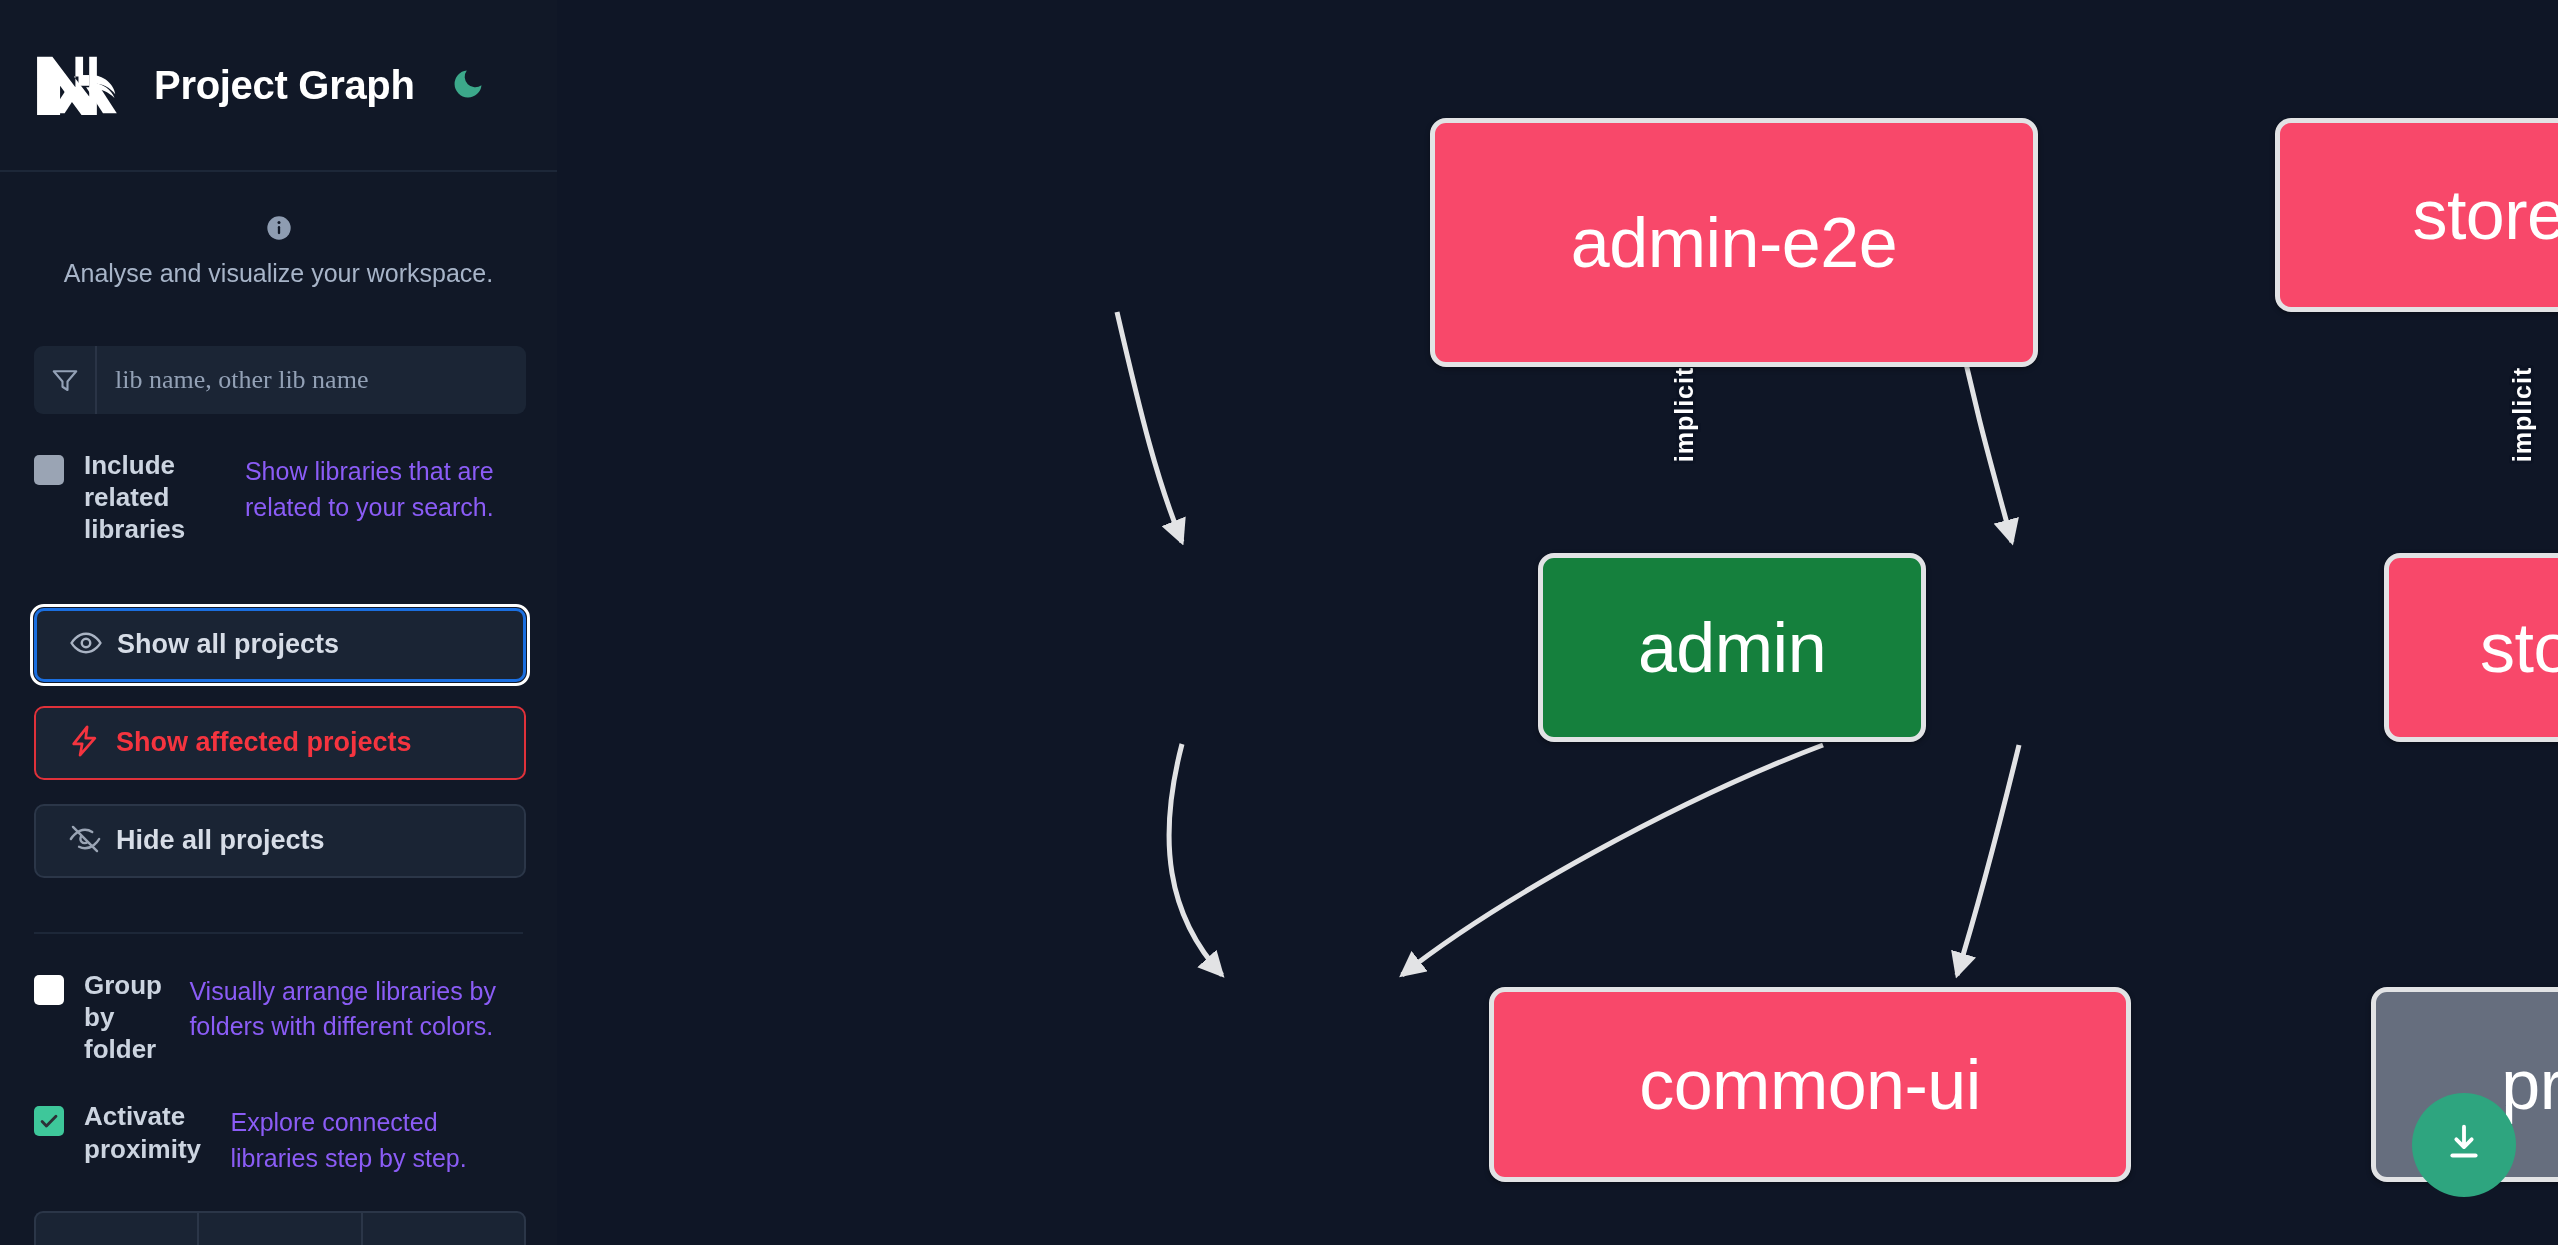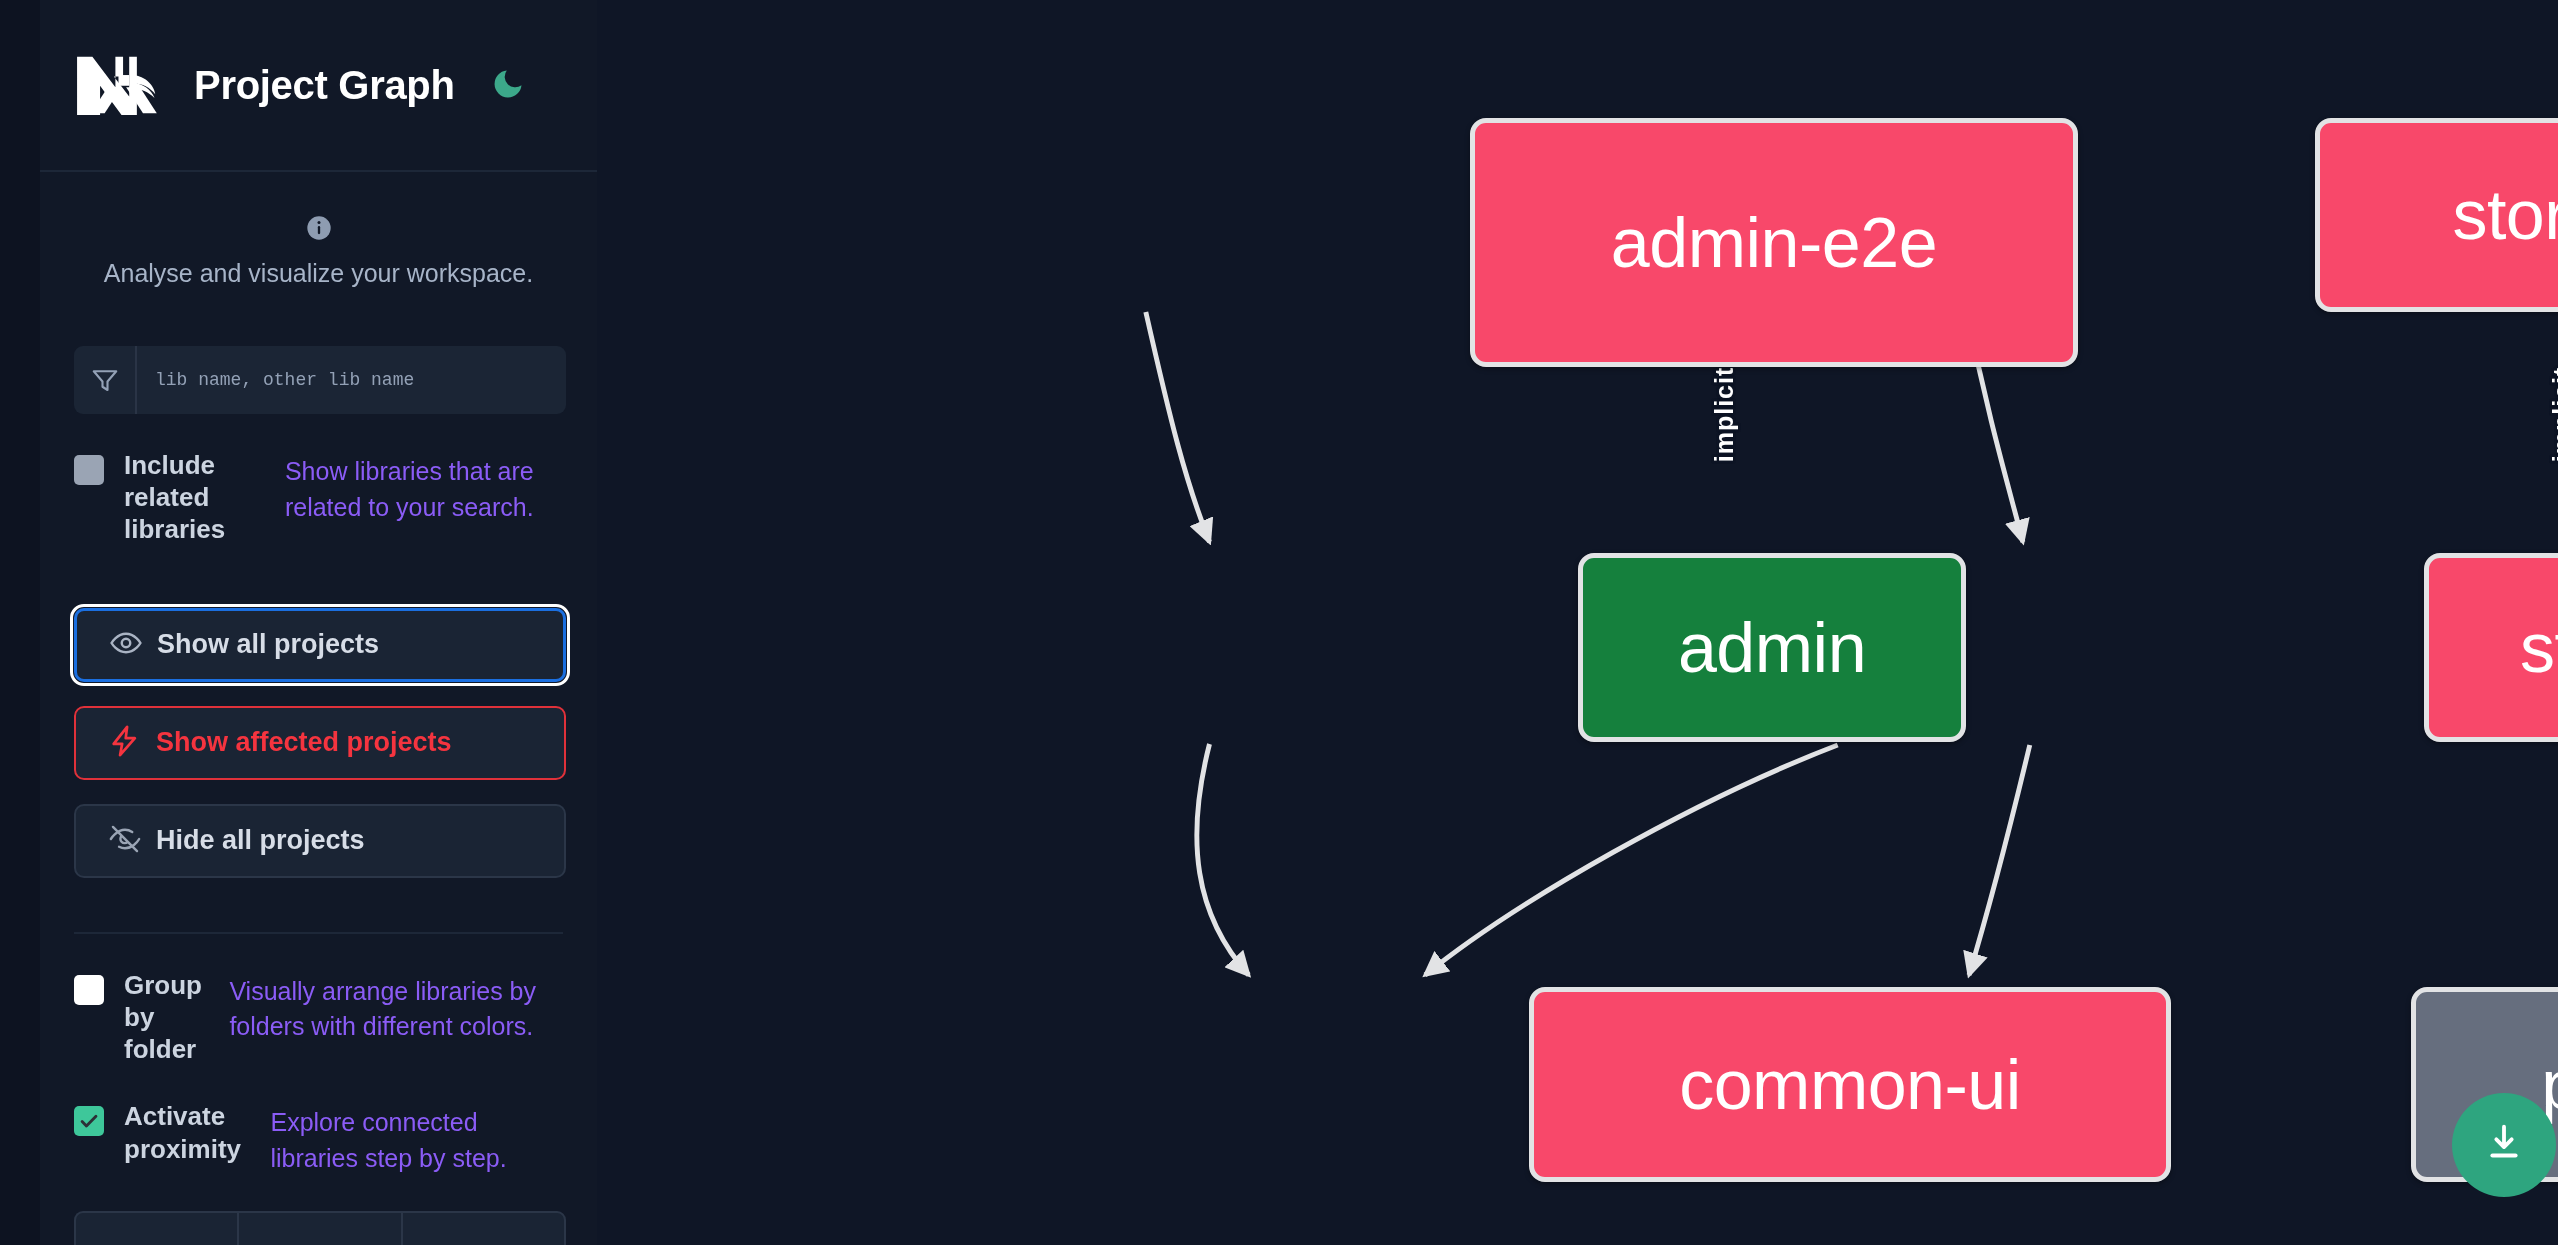--- a/index.html
+++ b/index.html
@@ -2,21 +2,21 @@
 <html><head>
 <meta charset="utf-8">
 <style>
   * { box-sizing: border-box; margin: 0; padding: 0; }
   html, body {
     width: 2558px; height: 1245px;
     overflow: hidden;
     background: #0d1321;
     font-family: "Liberation Sans", sans-serif;
   }
-  #app { position: relative; width: 2558px; height: 1245px; display: flex; padding-left: 40px; }
+  #app { position: relative; width: 2558px; height: 1245px; display: flex; }
 
   
   #sidebar {
     position: relative;
     width: 557px; height: 1245px;
     background: #111827;
     flex: 0 0 557px;
     overflow: hidden;
   }
   .sb-header {
@@ -56,22 +56,22 @@
     overflow: hidden;
   }
   .search-icon-box {
     width: 63px; flex: 0 0 63px;
     display: flex; align-items: center; justify-content: center;
     border-right: 2px solid #2a3446;
   }
   .search-input {
     flex: 1 1 auto;
     background: transparent; border: none; outline: none;
-    font-size: 18px; color: #d5dbe5;
-    font-family: Liberation Mono, monospace;
+    font-size: 26px; color: #d5dbe5;
+    font-family: Liberation Serif, serif;
     padding: 0 18px;
   }
   .search-input::placeholder { color: #93a1b6; }
 
   
   .cb-row { display: flex; gap: 20px; margin-top: 35px; }
   .cb {
     width: 30px; height: 30px; flex: 0 0 30px;
     border-radius: 5px; margin-top: 6px;
     display: flex; align-items: center; justify-content: center;

